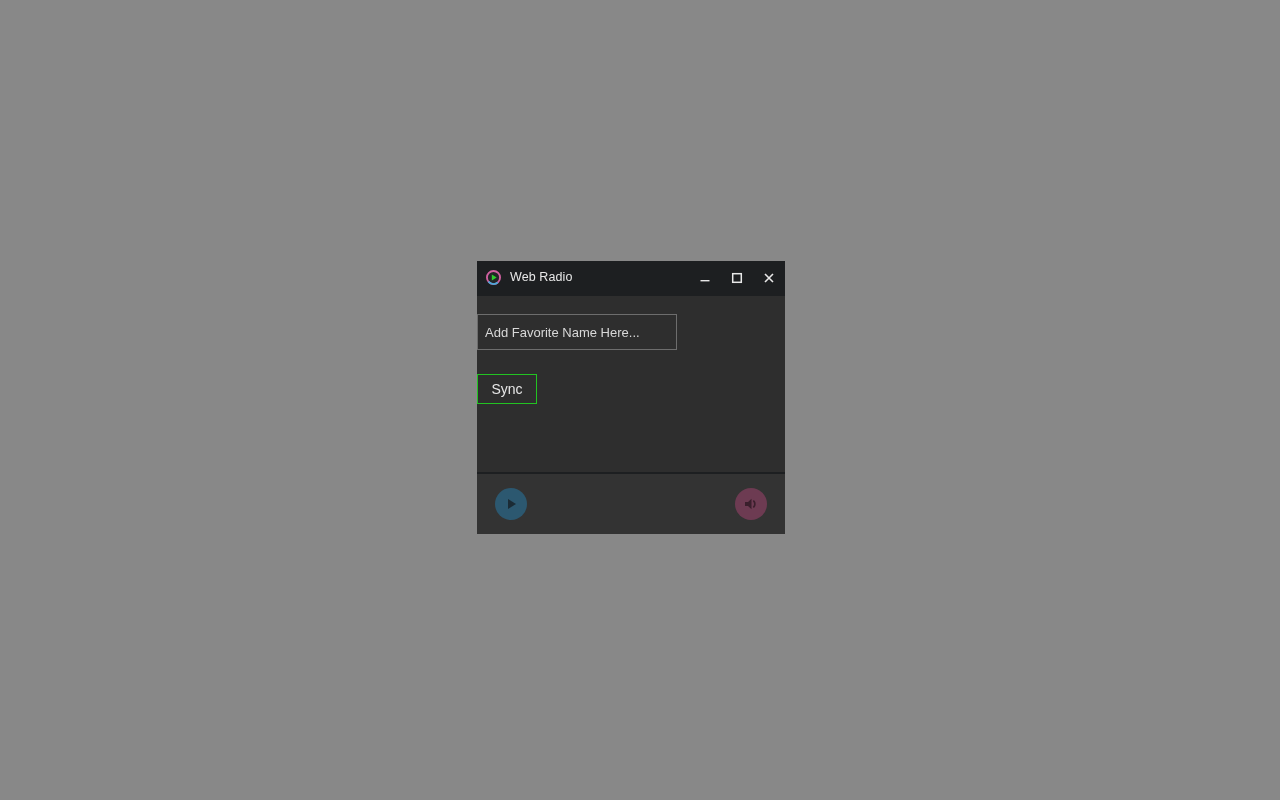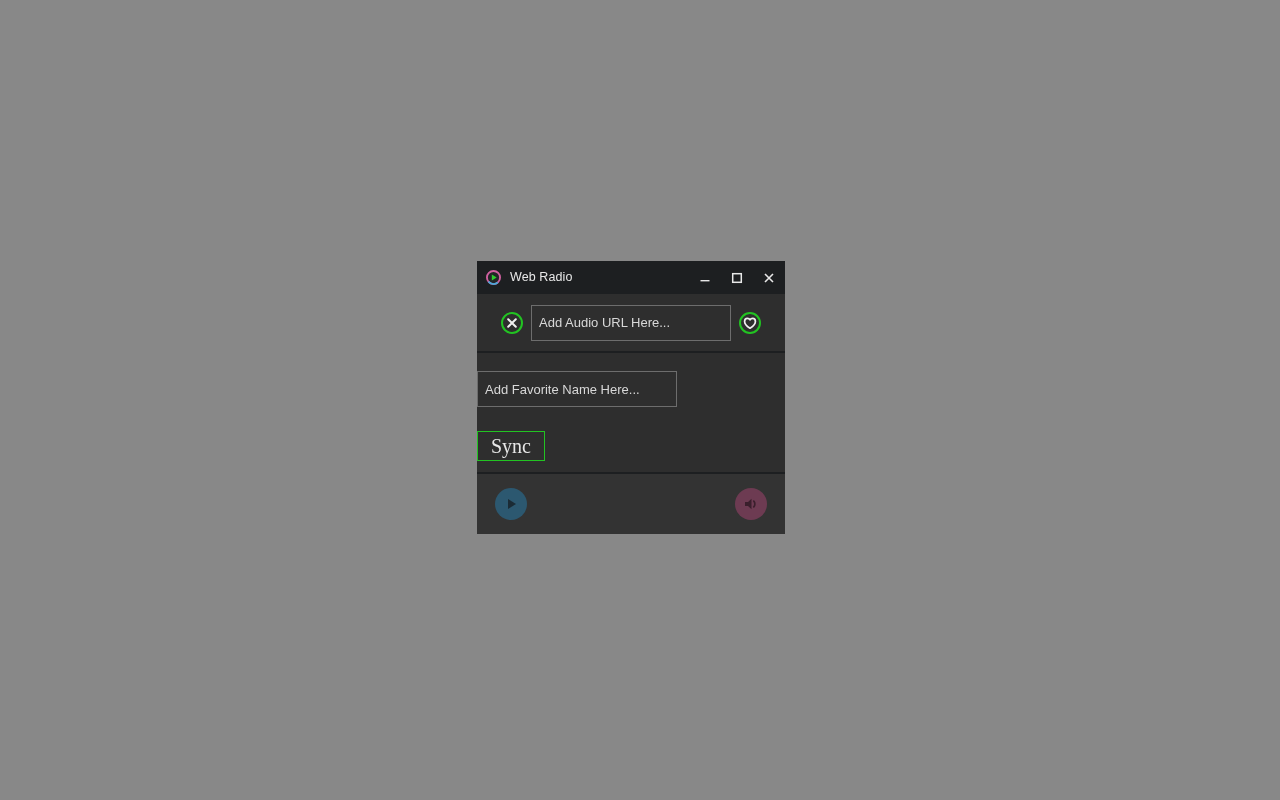--- a/index.html
+++ b/index.html
@@ -151,22 +151,22 @@
 
   
   .sync-btn {
     min-width: 60px;
     height: 30px;
     padding: 0 13px;
     box-sizing: border-box;
     background: #2e2e2e;
     border: 1px solid #22c322;
     color: #e6e6e6;
-    font-family: Liberation Serif, serif;
-    font-size: 20px;
+    font-family: Liberation Sans, sans-serif;
+    font-size: 14px;
     line-height: 1;
     cursor: pointer;
     border-radius: 0;
   }
 
   
   .circle-btn {
     width: 32px;
     height: 32px;
     border-radius: 50%;
@@ -209,39 +209,20 @@
         </svg>
       </div>
       <div class="win-btn">
         <svg width="12" height="12" viewBox="0 0 12 12" aria-hidden="true">
           <path d="M2 2 L10 10 M10 2 L2 10" stroke="#e8e8e8" stroke-width="1.6" fill="none"></path>
         </svg>
       </div>
     </div>
   </div>
 
-  <div class="panel panel-url">
-    <button class="round-icon-btn">
-      <svg width="24" height="24" viewBox="0 0 24 24" aria-hidden="true">
-        <circle cx="12" cy="12" r="10" fill="none" stroke="#22c322" stroke-width="2"></circle>
-        <path d="M8.2 8.2 L15.8 15.8 M15.8 8.2 L8.2 15.8" stroke="#f0f0f0" stroke-width="2" stroke-linecap="round" fill="none"></path>
-      </svg>
-    </button>
-    <span class="url-row-spacer-l"></span>
-    <input class="text-input" type="text" placeholder="Add Audio URL Here..." style="">
-    <span class="url-row-spacer-r"></span>
-    <button class="round-icon-btn">
-      <svg width="24" height="24" viewBox="0 0 24 24" aria-hidden="true">
-        <circle cx="12" cy="12" r="10" fill="none" stroke="#22c322" stroke-width="2"></circle>
-        <path d="M12 17.2 C12 17.2 6.6 13.9 6.6 10.4 C6.6 8.6 7.9 7.4 9.4 7.4
-                 C10.5 7.4 11.5 8.0 12 8.9 C12.5 8.0 13.5 7.4 14.6 7.4
-                 C16.1 7.4 17.4 8.6 17.4 10.4 C17.4 13.9 12 17.2 12 17.2 Z" fill="none" stroke="#f0f0f0" stroke-width="1.7" stroke-linejoin="round"></path>
-      </svg>
-    </button>
-  </div>
 
   <div class="divider"></div>
 
   <div class="panel panel-fav">
     <input class="text-input" type="text" placeholder="Add Favorite Name Here..." style="">
     <button class="sync-btn">Sync</button>
   </div>
 
   <div class="divider"></div>
 

